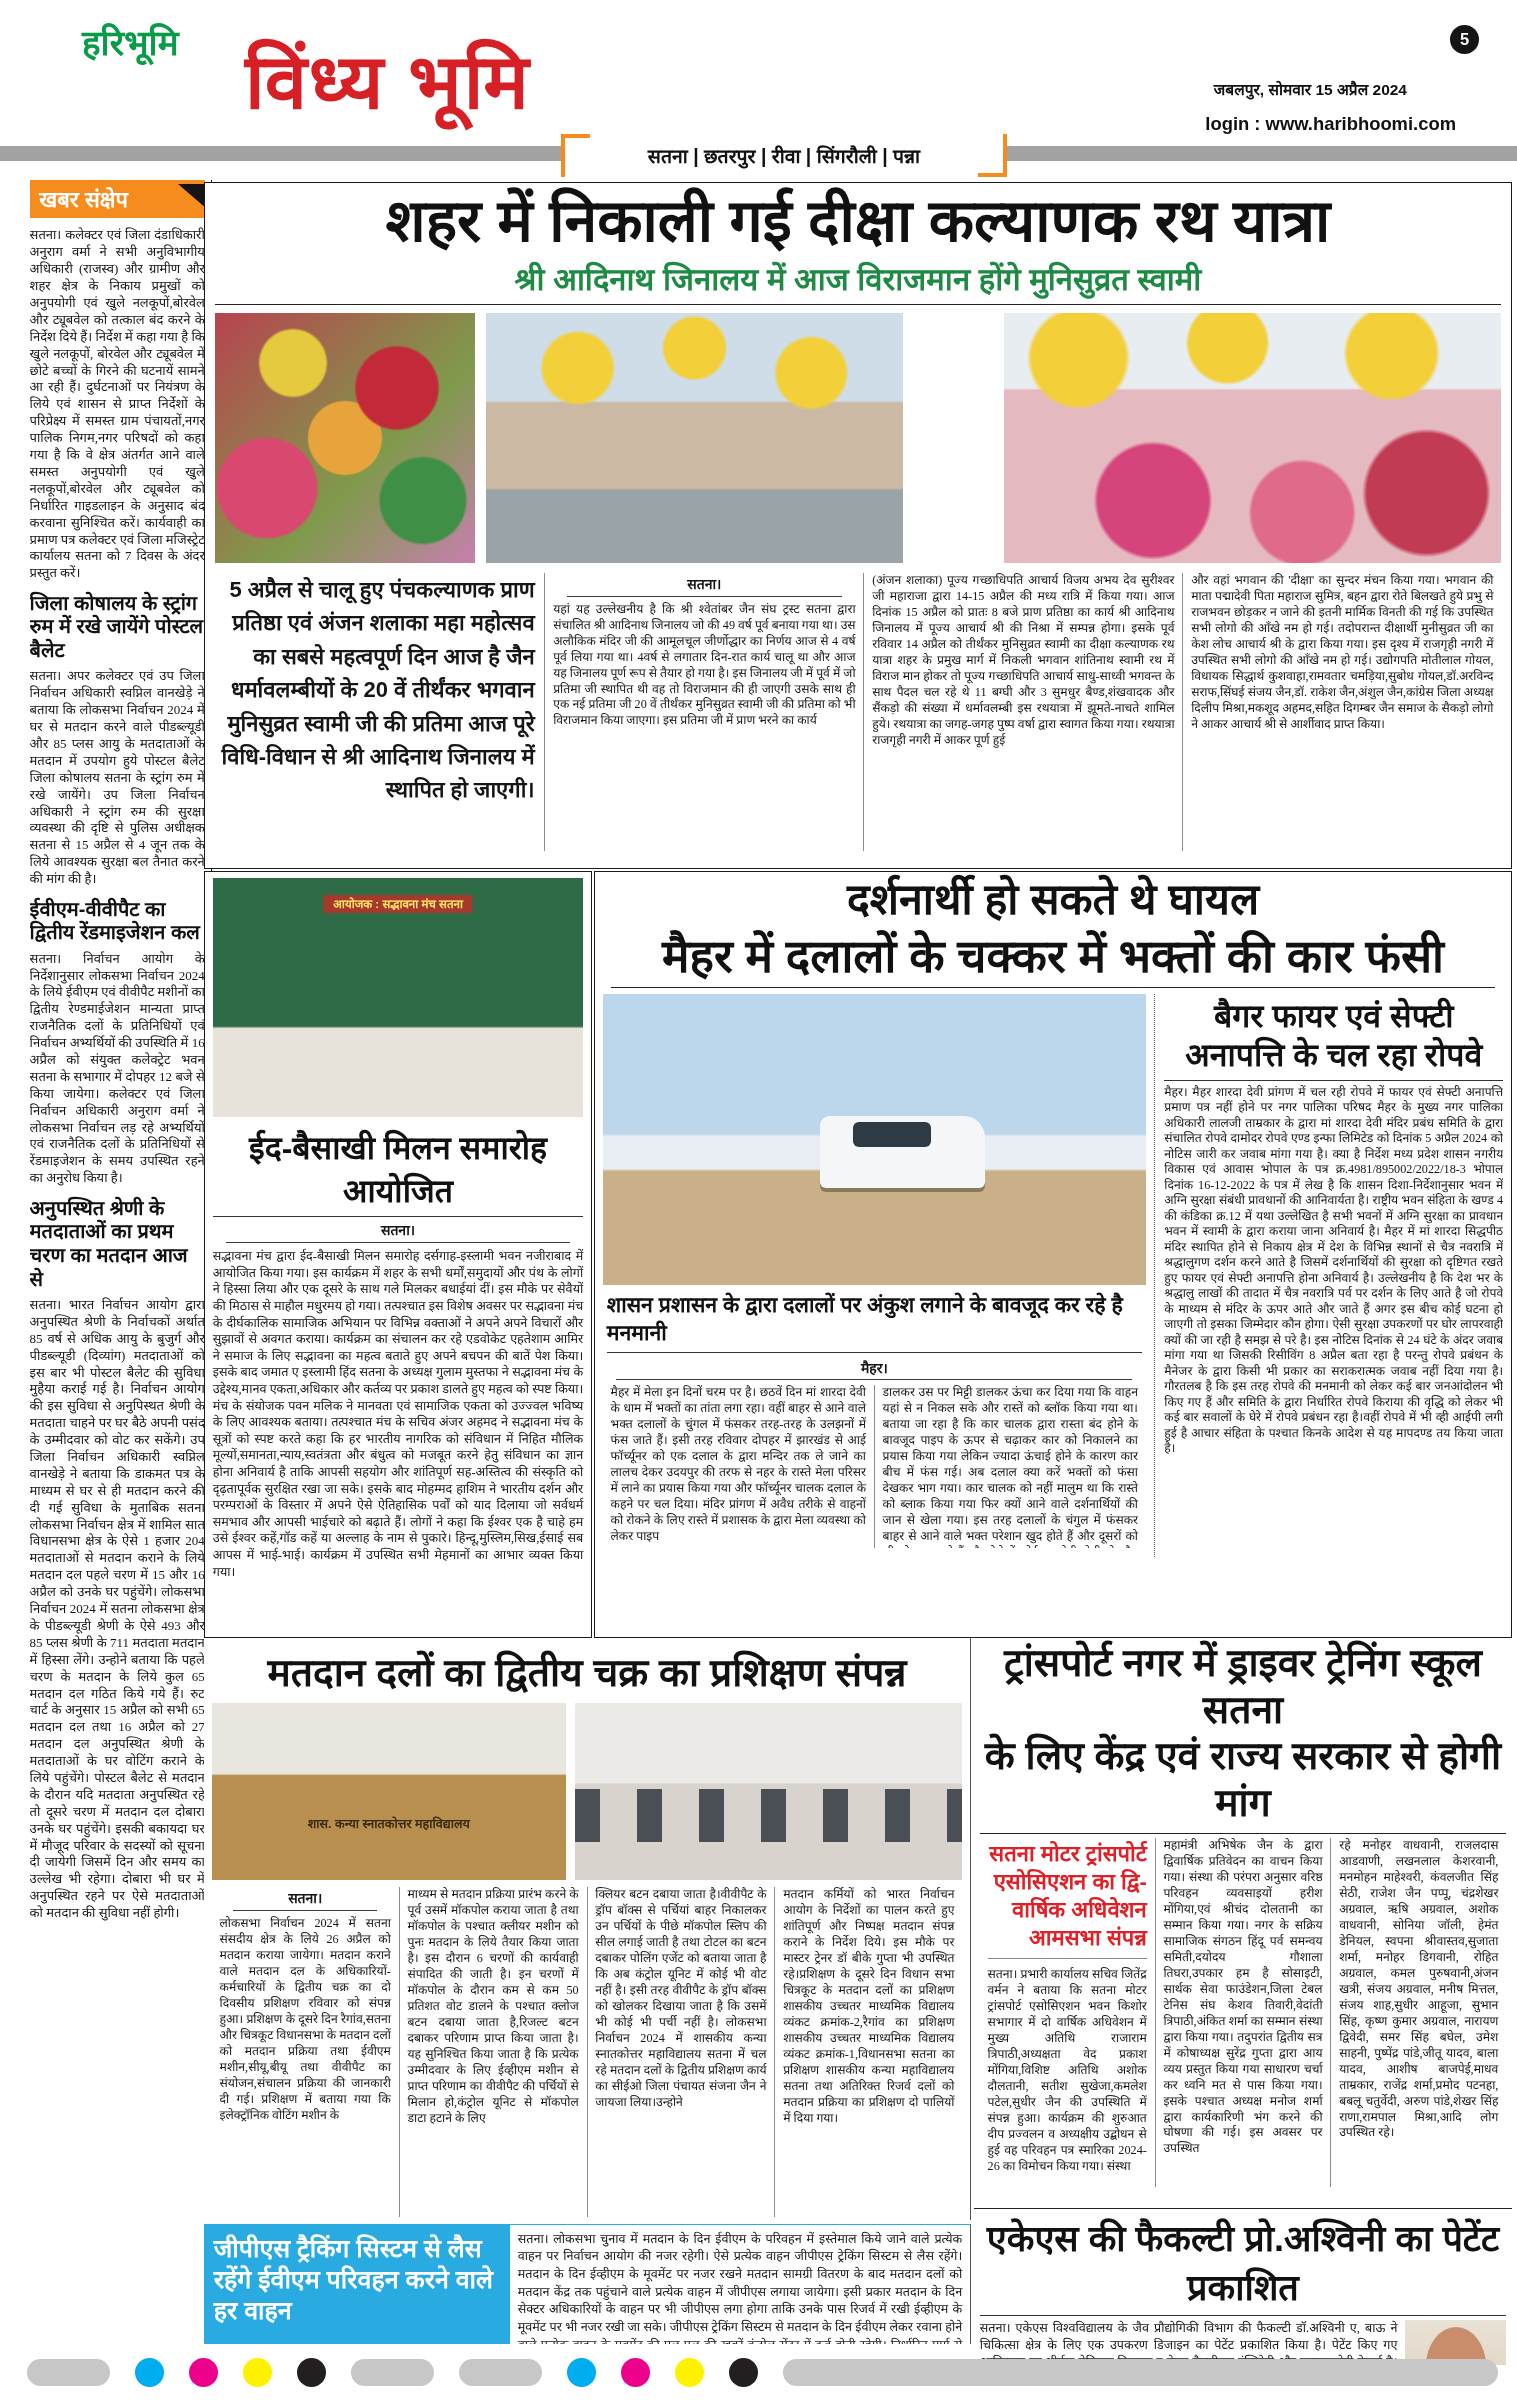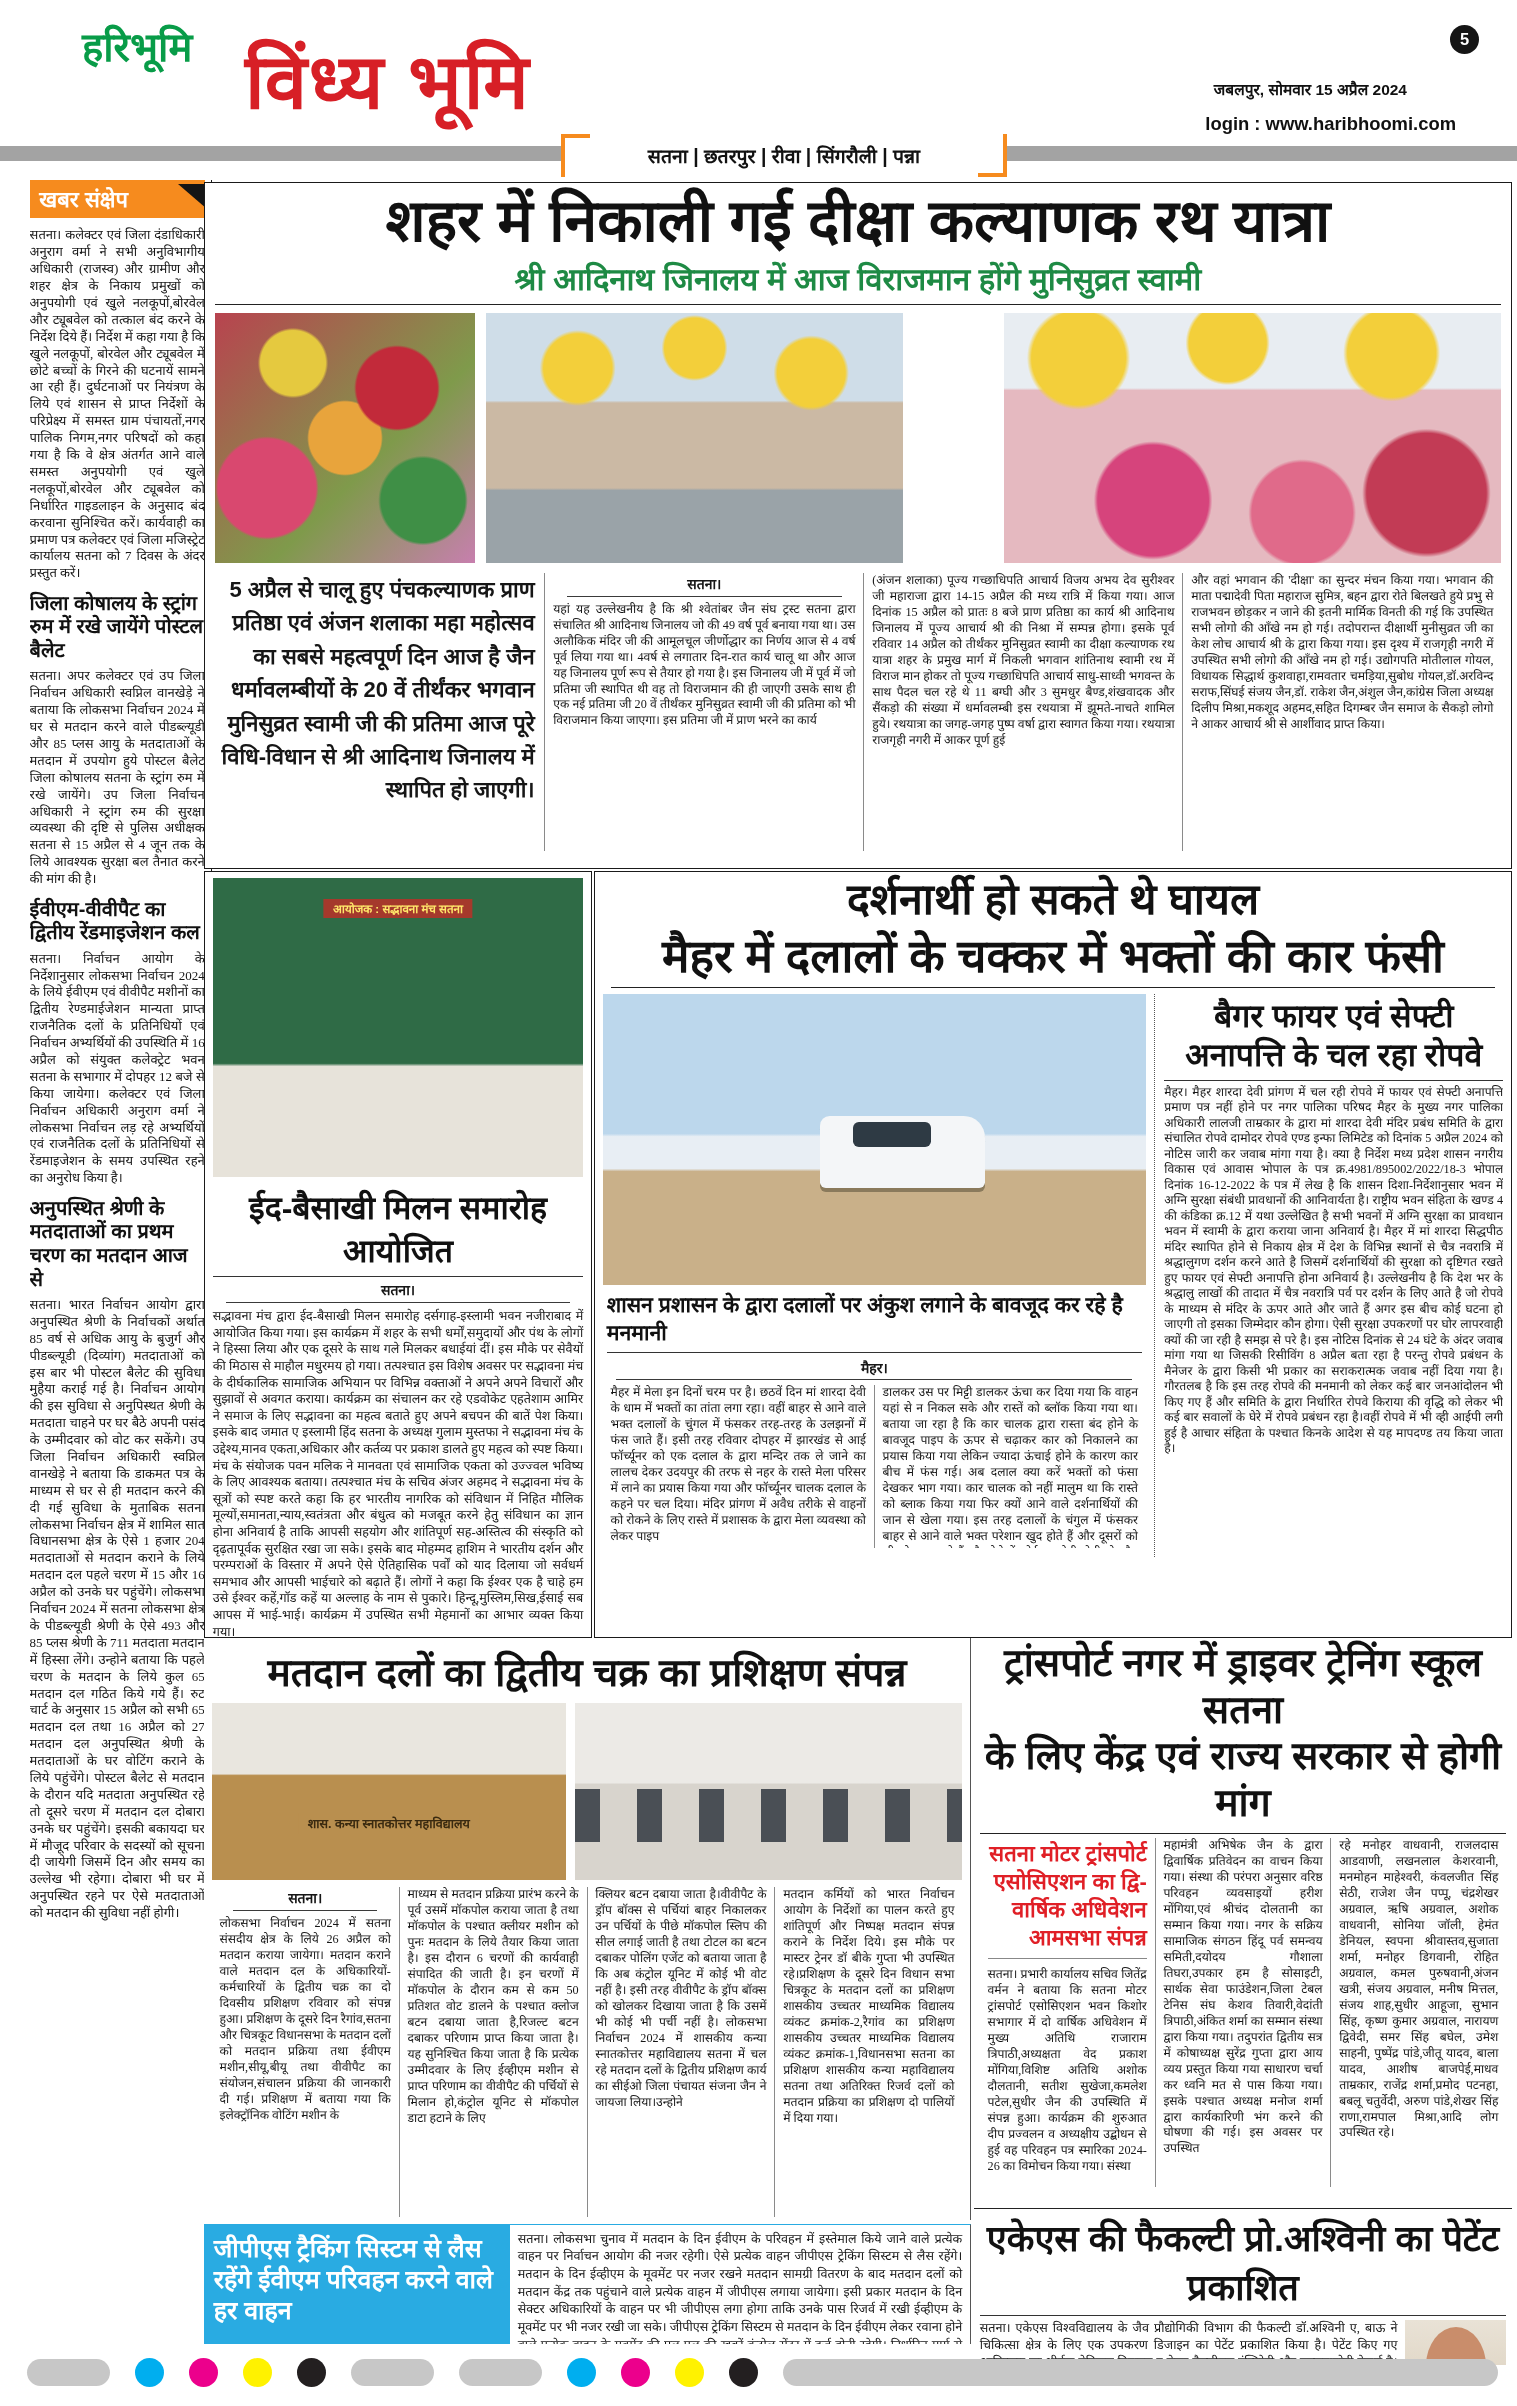--- a/index.html
+++ b/index.html
@@ -1,21 +1,21 @@
 <!DOCTYPE html>
 <html><head>
 <meta charset="utf-8">
 <style>
   html,body{margin:0;padding:0;background:#e8e8e4;}
   .page{position:relative;width:1518px;height:2407px;background:#ffffff;overflow:hidden;
         font-family:"Liberation Serif", serif;color:#161616;}
   .hd{font-family:"Liberation Sans", sans-serif;font-weight:700;color:#111;}
   .abs{position:absolute;}
   
-  .logo{left:82px;top:17.5px;font-size:40px;color:#089c48;font-weight:800;}
+  .logo{left:82px;top:17.5px;font-size:35px;color:#089c48;font-weight:800;}
   .edition{left:245px;top:27px;font-size:76px;color:#d71f26;font-weight:800;letter-spacing:1.9px;}
   .pageno{left:1450px;top:25px;width:29px;height:29px;background:#151515;border-radius:50%;
           color:#fff;font-size:16.5px;font-weight:700;display:flex;align-items:center;justify-content:center;}
   .mast-date{left:1116px;top:78px;width:291px;text-align:right;font-size:15.5px;font-weight:700;}
   .mast-login{left:1116px;top:113px;width:340px;text-align:right;font-size:18.4px;font-weight:700;}
   .graybar{left:0;top:146px;width:1518px;height:14.6px;background:#a3a3a3;}
   .cities-gap{left:561px;top:134px;width:446px;height:43px;background:#fff;display:flex;
               align-items:center;justify-content:center;}
   .cities{font-size:19.4px;font-weight:700;}
   .brk{position:absolute;width:25px;height:39px;}
@@ -185,21 +185,21 @@
       <div class="col">
         <div class="dateline">सतना।</div>
         <div class="body-t">यहां यह उल्लेखनीय है कि श्री श्वेतांबर जैन संघ ट्रस्ट सतना द्वारा संचालित श्री आदिनाथ जिनालय जो की 49 वर्ष पूर्व बनाया गया था। उस अलौकिक मंदिर जी की आमूलचूल जीर्णोद्धार का निर्णय आज से 4 वर्ष पूर्व लिया गया था। 4वर्ष से लगातार दिन-रात कार्य चालू था और आज यह जिनालय पूर्ण रूप से तैयार हो गया है। इस जिनालय जी में पूर्व में जो प्रतिमा जी स्थापित थी वह तो विराजमान की ही जाएगी उसके साथ ही एक नई प्रतिमा जी 20 वें तीर्थंकर मुनिसुव्रत स्वामी जी की प्रतिमा को भी विराजमान किया जाएगा। इस प्रतिमा जी में प्राण भरने का कार्य</div>
       </div>
       <div class="col body-t">(अंजन शलाका) पूज्य गच्छाधिपति आचार्य विजय अभय देव सुरीश्वर जी महाराजा द्वारा 14-15 अप्रैल की मध्य रात्रि में किया गया। आज दिनांक 15 अप्रैल को प्रातः 8 बजे प्राण प्रतिष्ठा का कार्य श्री आदिनाथ जिनालय में पूज्य आचार्य श्री की निश्रा में सम्पन्न होगा। इसके पूर्व रविवार 14 अप्रैल को तीर्थंकर मुनिसुव्रत स्वामी का दीक्षा कल्याणक रथ यात्रा शहर के प्रमुख मार्ग में निकली भगवान शांतिनाथ स्वामी रथ में विराज मान होकर तो पूज्य गच्छाधिपति आचार्य साधु-साध्वी भगवन्त के साथ पैदल चल रहे थे 11 बग्घी और 3 सुमधुर बैण्ड,शंखवादक और सैंकड़ो की संख्या में धर्मावलम्बी इस रथयात्रा में झूमते-नाचते शामिल हुये। रथयात्रा का जगह-जगह पुष्प वर्षा द्वारा स्वागत किया गया। रथयात्रा राजगृही नगरी में आकर पूर्ण हुई</div>
       <div class="col body-t">और वहां भगवान की 'दीक्षा' का सुन्दर मंचन किया गया। भगवान की माता पद्मादेवी पिता महाराज सुमित्र, बहन द्वारा रोते बिलखते हुये प्रभु से राजभवन छोड़कर न जाने की इतनी मार्मिक विनती की गई कि उपस्थित सभी लोगो की आँखे नम हो गई। तदोपरान्त दीक्षार्थी मुनीसुव्रत जी का केश लोच आचार्य श्री के द्वारा किया गया। इस दृश्य में राजगृही नगरी में उपस्थित सभी लोगो की आँखे नम हो गई। उद्योगपति मोतीलाल गोयल, विधायक सिद्धार्थ कुशवाहा,रामवतार चमड़िया,सुबोध गोयल,डॉ.अरविन्द सराफ,सिंघई संजय जैन,डॉ. राकेश जैन,अंशुल जैन,कांग्रेस जिला अध्यक्ष दिलीप मिश्रा,मकशूद अहमद,सहित दिगम्बर जैन समाज के सैकड़ो लोगो ने आकर आचार्य श्री से आर्शीवाद प्राप्त किया।</div>
     </div>
   </div>
 
   <div class="abs box b1 eid">
-    <div class="ph p-eid" style="height:299px;">
+    <div class="ph p-eid" style="height:239px;">
       <span class="banner-chip">आयोजक : सद्भावना मंच सतना</span>
     </div>
     <div class="eid-h hd">ईद-बैसाखी मिलन समारोह आयोजित</div>
     <div class="dateline">सतना।</div>
     <div class="eid-body">सद्भावना मंच द्वारा ईद-बैसाखी मिलन समारोह दर्सगाह-इस्लामी भवन नजीराबाद में आयोजित किया गया। इस कार्यक्रम में शहर के सभी धर्मों,समुदायों और पंथ के लोगों ने हिस्सा लिया और एक दूसरे के साथ गले मिलकर बधाईयां दीं। इस मौके पर सेवैयों की मिठास से माहौल मधुरमय हो गया। तत्पश्चात इस विशेष अवसर पर सद्भावना मंच के दीर्घकालिक सामाजिक अभियान पर विभिन्न वक्ताओं ने अपने अपने विचारों और सुझावों से अवगत कराया। कार्यक्रम का संचालन कर रहे एडवोकेट एहतेशाम आमिर ने समाज के लिए सद्भावना का महत्व बताते हुए अपने बचपन की बातें पेश किया। इसके बाद जमात ए इस्लामी हिंद सतना के अध्यक्ष गुलाम मुस्तफा ने सद्भावना मंच के उद्देश्य,मानव एकता,अधिकार और कर्तव्य पर प्रकाश डालते हुए महत्व को स्पष्ट किया। मंच के संयोजक पवन मलिक ने मानवता एवं सामाजिक एकता को उज्ज्वल भविष्य के लिए आवश्यक बताया। तत्पश्चात मंच के सचिव अंजर अहमद ने सद्भावना मंच के सूत्रों को स्पष्ट करते कहा कि हर भारतीय नागरिक को संविधान में निहित मौलिक मूल्यों,समानता,न्याय,स्वतंत्रता और बंधुत्व को मजबूत करने हेतु संविधान का ज्ञान होना अनिवार्य है ताकि आपसी सहयोग और शांतिपूर्ण सह-अस्तित्व की संस्कृति को दृढ़तापूर्वक सुरक्षित रखा जा सके। इसके बाद मोहम्मद हाशिम ने भारतीय दर्शन और परम्पराओं के विस्तार में अपने ऐसे ऐतिहासिक पर्वों को याद दिलाया जो सर्वधर्म समभाव और आपसी भाईचारे को बढ़ाते हैं। लोगों ने कहा कि ईश्वर एक है चाहे हम उसे ईश्वर कहें,गॉड कहें या अल्लाह के नाम से पुकारे। हिन्दू,मुस्लिम,सिख,ईसाई सब आपस में भाई-भाई। कार्यक्रम में उपस्थित सभी मेहमानों का आभार व्यक्त किया गया।</div>
   </div>
 
   <div class="abs box b1 maihar">
     <div class="mh-h hd" style="font-size:43px;margin-top:-1.9px;">दर्शनार्थी हो सकते थे घायल</div>
     <div class="mh-h hd">मैहर में दलालों के चक्कर में भक्तों की कार फंसी</div>

